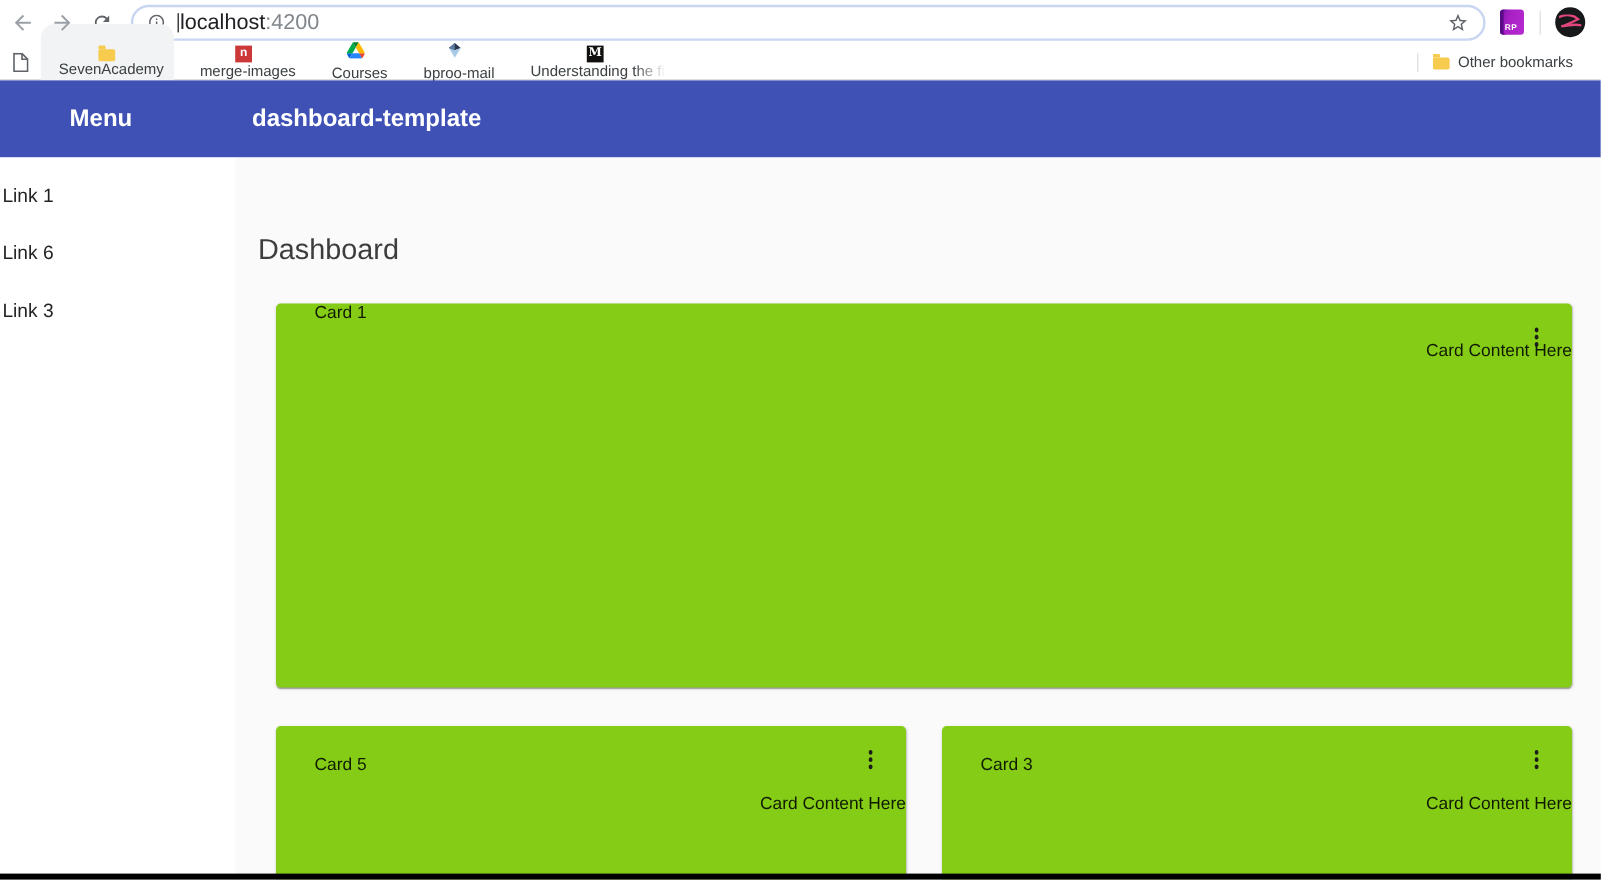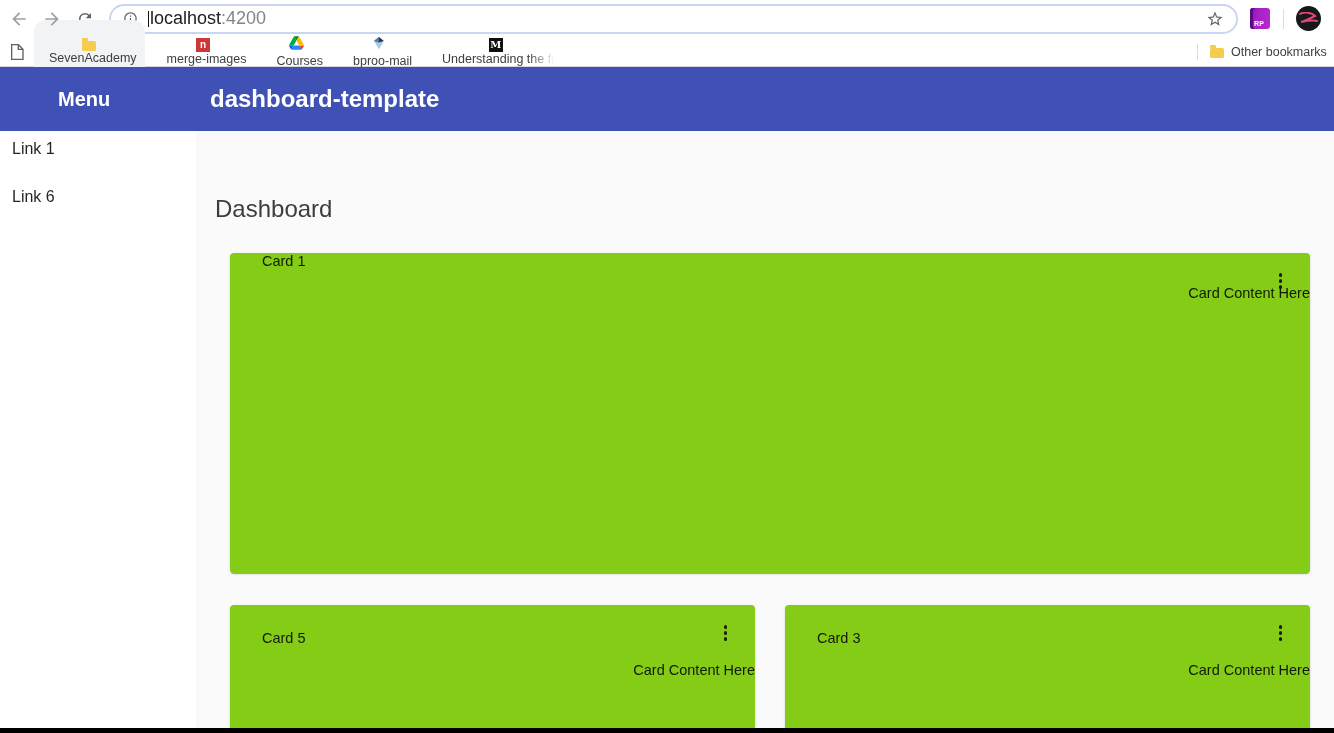--- a/index.html
+++ b/index.html
@@ -35,30 +35,30 @@
                    mask-image:linear-gradient(90deg,#000 75%,transparent 98%); max-width:118px; overflow:hidden; }
   .ic { display:inline-block; flex:none; }
   .ic.folder { width:14px; height:10px; background:#f7cb4e; border-radius:1.5px; position:relative; margin-top:2px; }
   .ic.folder::before { content:''; position:absolute; top:-3px; left:0; width:6px; height:3px; background:#f7cb4e; border-radius:1px 1px 0 0; }
   .ic.npm { width:14px; height:14px; background:#cb3837; color:#fff; font-size:10px; font-weight:bold;
             text-align:center; line-height:13px; }
   .ic.medium { width:14px; height:14px; background:#12100e; color:#fff; text-align:center;
                font-family:"DejaVu Serif", serif; font-size:10px; font-weight:bold; line-height:14px; }
   .bm-right { margin-left:auto; display:flex; align-items:center; }
   .bm-right .vsep { margin:0 12px 0 0; height:16px; }
-  .bm-other { display:flex; align-items:center; cursor:pointer; width:124px; overflow:hidden; }
+  .bm-other { display:flex; align-items:center; cursor:pointer; width:140px; overflow:hidden; }
 
   
   .mat-toolbar { height:64px; background:#3f51b5; display:flex; align-items:center; position:relative;padding-left:46px; }
   .menu-btn { color:#fff; font-size:20px; font-weight:bold; margin-left:12px; cursor:pointer; }
-  .app-title { position:absolute; left:210px; color:#fff; font-size:24px; font-weight:bold; }
+  .app-title { position:absolute; left:210px; color:#fff; font-size:20px; font-weight:bold; }
 
   .app-body { display:flex; height:602px; }
   .sidenav { width:196px; background:#fff; padding-top:9px; flex:none; }
-  .nav-link { height:48px; display:flex; padding-left:12px;
+  .nav-link { height:48px; display:flex; align-items:center; padding-left:2px;
               font-size:16px; color:rgba(0,0,0,.87); cursor:pointer; }
   .content { flex:1; background:#fafafa; padding:22px 24px 0 19px; overflow:hidden; }
   .page-title { font-size:24px; font-weight:400; color:#3d3d3d; line-height:32px;margin-top:40px; }
 
   .card { background:#84cc16; border-radius:4px; position:relative;
           box-shadow:0 2px 1px -1px rgba(0,0,0,.2), 0 1px 1px 0 rgba(0,0,0,.14), 0 1px 3px 0 rgba(0,0,0,.12); }
   .card.full { margin:28px 0 0 15px; height:320px; }
   .card-row { display:flex; gap:30px; margin:32px 0 0 15px; }
   .card.half { flex:1; height:320px; }
   .card-title { display:block; margin:25px 0 0 32px; font-size:14.5px; color:rgba(0,0,0,.87); }
@@ -179,20 +179,23 @@
 </div>
 
 <div class="app-body">
   <div class="sidenav">
     <div class="nav-link">
         <span>Link 1</span>
       </div>
     <div class="nav-link">
         <span>Link 6</span>
       </div>
+    <div class="nav-link">
+        <span>Link 3</span>
+      </div>
   </div>
 
   <div class="content">
     <h1 class="page-title">Dashboard</h1>
 
     <div class="card full">
       <span class="card-title">Card 1</span>
       <div class="card-content">Card Content Here</div>
       <div class="card-menu">
           <i></i>

